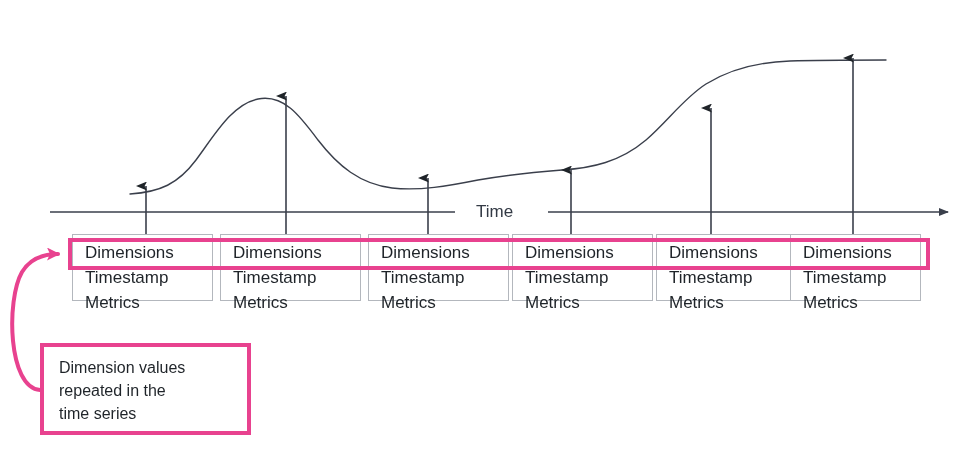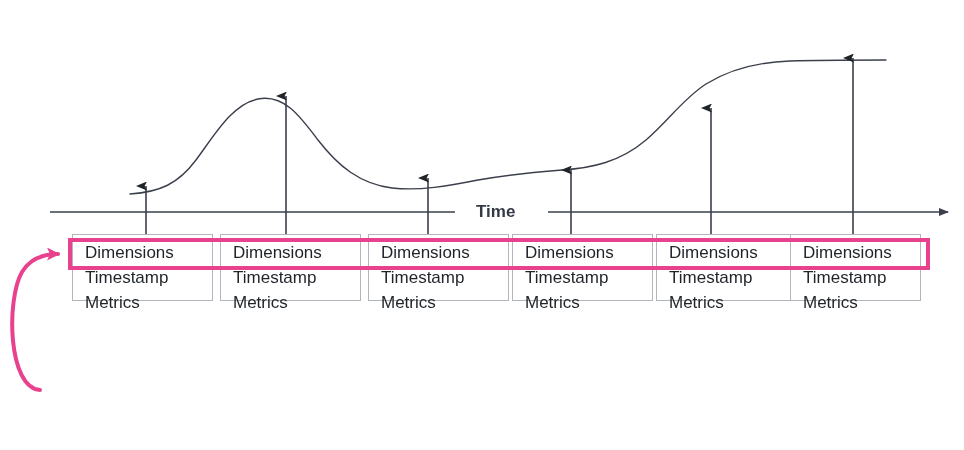--- a/index.html
+++ b/index.html
@@ -110,21 +110,21 @@
     <line x1="286" y1="234" x2="286" y2="96" stroke="#3a3f4b" stroke-width="1.6" marker-end="url(#up-head)"></line>
     <line x1="428" y1="234" x2="428" y2="178" stroke="#3a3f4b" stroke-width="1.6" marker-end="url(#up-head)"></line>
     <line x1="571" y1="234" x2="571" y2="170" stroke="#3a3f4b" stroke-width="1.6" marker-end="url(#up-head)"></line>
     <line x1="711" y1="234" x2="711" y2="108" stroke="#3a3f4b" stroke-width="1.6" marker-end="url(#up-head)"></line>
     <line x1="853" y1="234" x2="853" y2="58" stroke="#3a3f4b" stroke-width="1.6" marker-end="url(#up-head)"></line>
 
     <path d="M40,390 C8,388 6,300 22,272
              C30,259 42,254 58,254" fill="none" stroke="#e8428f" stroke-width="4" stroke-linecap="round" marker-end="url(#pink-head)"></path>
   </svg>
 
-  <div class="axis-label" style="left:469px; top:202px;font-weight:bold;">Time</div>
+  <div class="axis-label" style="left:469px; top:202px;">Time</div>
 
   <div class="record-box" style="left:72px; width:141px;">
     <div class="record-line">Dimensions</div>
     <div class="record-line">Timestamp</div>
     <div class="record-line">Metrics</div>
   </div>
 
   <div class="record-box" style="left:220px; width:141px;">
     <div class="record-line">Dimensions</div>
     <div class="record-line">Timestamp</div>
@@ -150,14 +150,19 @@
   </div>
 
   <div class="record-box" style="left:790px; width:131px;">
     <div class="record-line">Dimensions</div>
     <div class="record-line">Timestamp</div>
     <div class="record-line">Metrics</div>
   </div>
 
   <div class="highlight-rect" style="left:68px; top:238px; width:862px; height:32px;"></div>
 
+  <div class="callout-box">
+    <div class="callout-line">Dimension values</div>
+    <div class="callout-line">repeated in the</div>
+    <div class="callout-line">time series</div>
+  </div>
 
 </div>
 
 </body></html>

